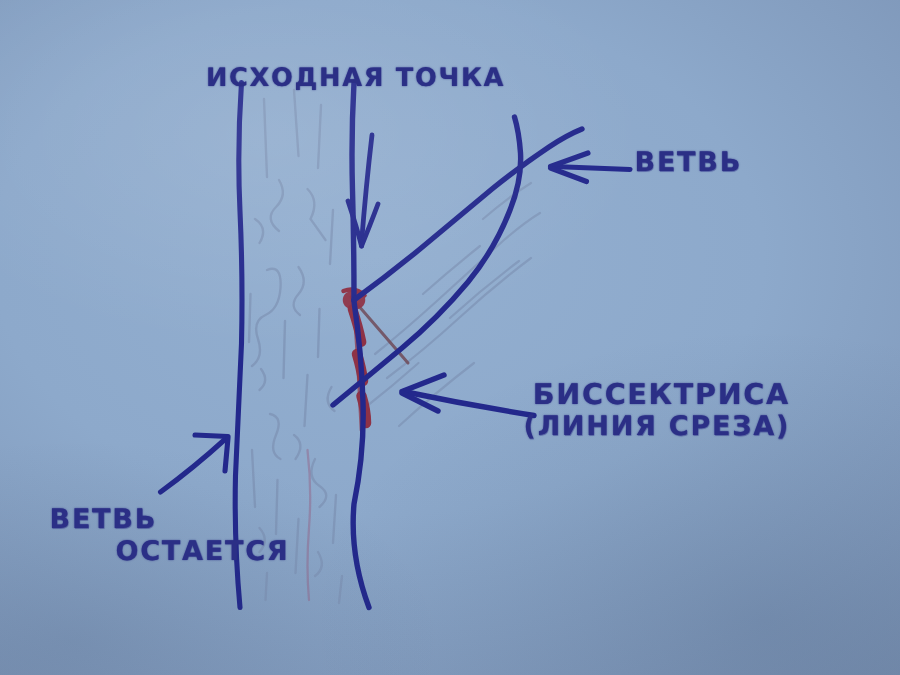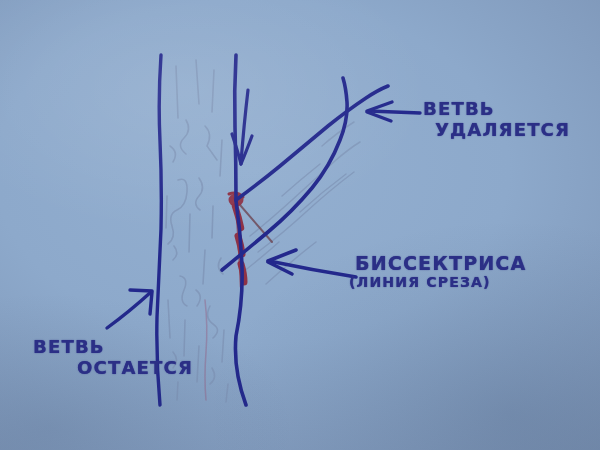--- a/index.html
+++ b/index.html
@@ -31,22 +31,22 @@
     letter-spacing:1.2px;
     text-transform:uppercase;
     line-height:1.18;
     white-space:nowrap;
     text-shadow:0 0 1.2px rgba(43,47,134,0.85), 0.4px 0.4px 0 rgba(43,47,134,0.35);
     -webkit-font-smoothing:antialiased;
   }
   #lbl-start{left:237px;top:42px;font-size:17px;text-align:center;transform:translateX(-50%);}
   #lbl-removed{left:423px;top:98px;font-size:18px;}
   #lbl-removed .l2{display:block;margin-left:12px;}
-  #lbl-bisector{left:355px;top:252px;font-size:19px;}
-  #lbl-bisector .l2{display:block;font-size:14px;margin-left:-6px;}
+  #lbl-bisector{left:355px;top:252px;font-size:19px;text-align:center;}
+  #lbl-bisector .l2{display:block;font-size:18px;margin-left:-6px;}
   #lbl-stays{left:33px;top:336px;font-size:18px;}
   #lbl-stays .l2{display:block;margin-left:44px;}
 </style>
 </head>
 <body>
 
 <div id="stage">
 
   <svg class="layer" viewBox="0 0 600 450">
     <g stroke="#8096b8" stroke-width="1.6" fill="none" stroke-linecap="round" opacity="0.85">
@@ -141,24 +141,26 @@
       <g>
         <path d="M107 328 Q129 312 151 292" stroke-width="3.4"></path>
         <path d="M130 290 L152 291" stroke-width="3.4"></path>
         <path d="M150 314 L152 292" stroke-width="3.4"></path>
       </g>
     </g>
   </svg>
 
   <div class="grain"></div>
 
+  <div class="lbl" id="lbl-start">
+    <span>ИСХОДНАЯ ТОЧКА</span>
+  </div>
 
   <div class="lbl" id="lbl-removed">
     <span>ВЕТВЬ</span>
-    <span class="l2">УДАЛЯЕТСЯ</span>
   </div>
 
   <div class="lbl" id="lbl-bisector">
     <span>БИССЕКТРИСА</span>
     <span class="l2">(ЛИНИЯ СРЕЗА)</span>
   </div>
 
   <div class="lbl" id="lbl-stays">
     <span>ВЕТВЬ</span>
     <span class="l2">ОСТАЕТСЯ</span>

